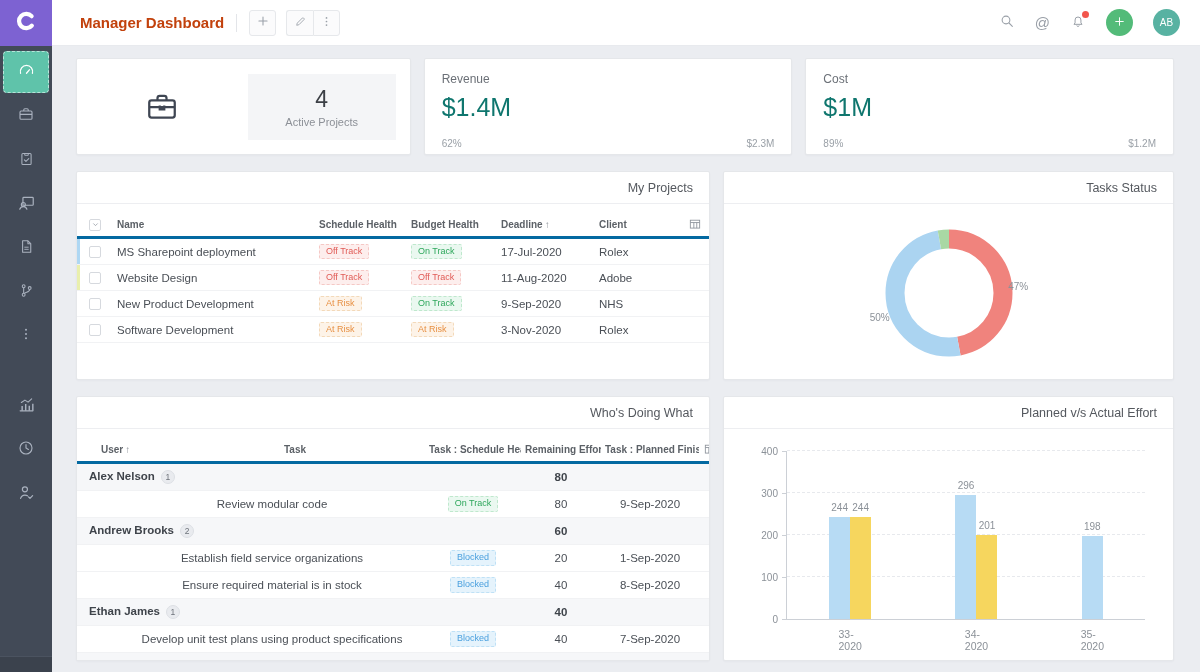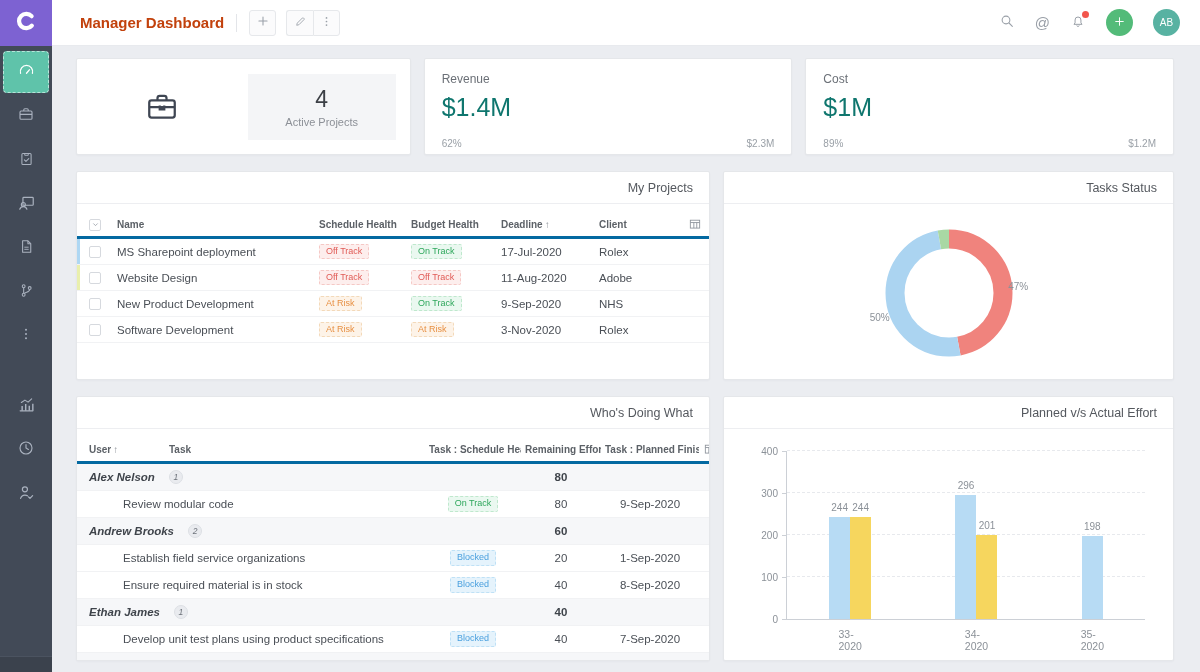--- a/index.html
+++ b/index.html
@@ -73,28 +73,28 @@
   .c-dead { width:98px; flex:none; }
   .c-client { width:86px; flex:none; }
   .c-colicon { width:28px; flex:none; display:flex; justify-content:center; color:#8d939b; }
   .checkbox { width:12px; height:12px; border:1px solid #d6d9de; border-radius:2px; background:#fff; display:flex;
               align-items:center; justify-content:center; color:#9aa0a8; cursor:pointer; }
   .strip { position:absolute; left:0; top:0; bottom:0; width:3px; }
   .chip { display:inline-block; font-size:9px; padding:2px 6px 2.5px; border-radius:2px; border:1px dashed; line-height:1; }
   .sort-arrow { color:#8b9097; font-size:10px; margin-left:2px; }
 
   .wcol-user { width:88px; flex:none; }
-  .wcol-task { flex:1; }
+  .wcol-task { flex:1;text-align:center; }
   .wcol-health { width:96px; flex:none; text-align:center; }
   .wcol-effort { width:80px; flex:none; text-align:center; }
   .wcol-finish { width:98px; flex:none; text-align:center; }
   .wcol-clip { width:10px; flex:none; overflow:hidden; color:#8d939b; }
   .wrow { height:27px; }
   .group-row { background:#f6f7f9; }
-  .group-name { font-weight:700; font-size:11.5px; color:#3f444b; padding-left:12px; display:flex; align-items:center; gap:14px;font-style:italic; }
+  .group-name { font-weight:700; font-size:11.5px; color:#3f444b; padding-left:12px; display:flex; gap:6px; }
   .count-badge { width:14px; height:14px; border-radius:50%; background:#e9ebef; border:1px solid #dcdfe4; color:#6d727a;
                  font-size:8.5px; font-weight:400; display:flex; align-items:center; justify-content:center; }
   .group-effort { font-weight:700; color:#3f444b; }
   .task-name { padding-left:46px; }
   .wdw-strip { height:10px; background:#f6f7f9; border-bottom:1px solid #f1f2f4; }
 
   
   .donut-area { position:relative; height:177px; display:flex; align-items:center; justify-content:center; }
   .donut-box { position:relative; width:150px; height:150px; }
   .donut-label { position:absolute; font-size:10px; color:#8b9198; transform:translate(-50%,-50%); white-space:nowrap; }
@@ -370,21 +370,21 @@
     </div>
   </section>
 
   <section class="panel-row row3">
     <div class="panel p-left">
       <div class="panel-header">
         <span class="panel-title">Who's Doing What</span>
       </div>
       <div id="wdwTable">
           <div class="trow thead wrow-head" style="height: 26px;">
-            <div class="cell wcol-user" style="padding-left: 12px;">User<span class="sort-arrow">↑</span></div>
+            <div class="cell wcol-user" style="padding-left: 24px;">User<span class="sort-arrow">↑</span></div>
             <div class="cell wcol-task">Task</div>
             <div class="cell wcol-health">Task : Schedule Health</div>
             <div class="cell wcol-effort">Remaining Effort</div>
             <div class="cell wcol-finish">Task : Planned Finish</div>
             <div class="cell wcol-clip"><svg width="14" height="14" viewBox="0 0 24 24">
                 <rect x="4" y="5.5" width="16" height="13.5" fill="none" stroke="currentColor" stroke-width="1.5"></rect>
                 <path d="M4 9.5h16M10 9.5v9.5M15 9.5v9.5" stroke="currentColor" stroke-width="1.5"></path>
               </svg></div>
           </div>
           <div class="trow wrow group-row">

